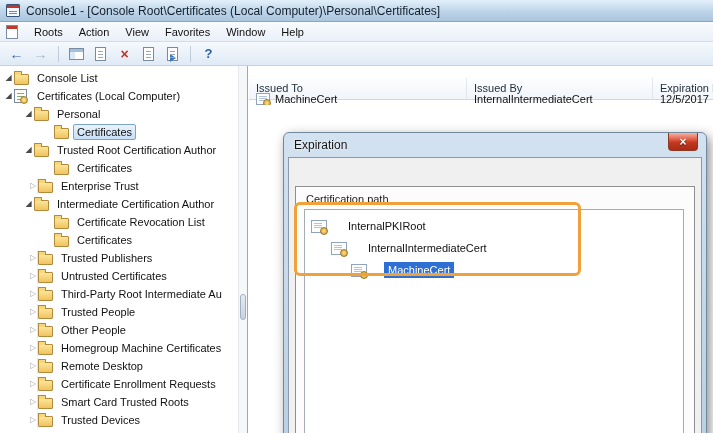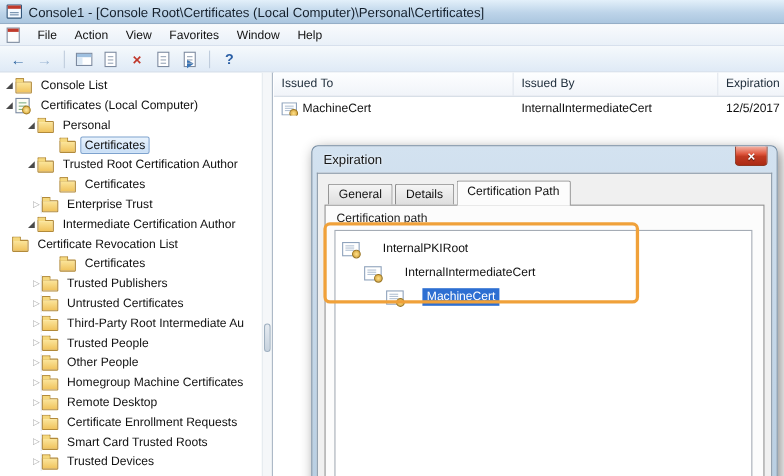--- a/index.html
+++ b/index.html
@@ -61,21 +61,21 @@
   .ico-certstore:after { content:""; position:absolute; right:-2px; bottom:-2px; width:6px; height:6px;
     border-radius:50%; background:radial-gradient(#ffe9a0,#d8a531); border:1px solid #a87f20; }
   .tlabel { padding:1px 3px; border:1px solid transparent; }
   .tlabel.sel { background:linear-gradient(#e9f3fd,#c8def6); border:1px solid #7da2ce; border-radius:2px; }
   .vscroll { position:absolute; right:0; top:0; width:9px; height:100%; background:#f5f7f9; border-left:1px solid #e6eaef; }
   .vthumb { position:absolute; left:1px; right:1px; top:228px; height:26px;
     background:linear-gradient(#e6ebf1,#c6d2de); border:1px solid #9fb0c0; border-radius:3px; }
 
   
   .list-pane { position:absolute; left:249px; top:66px; right:0; height:367px; background:#fff; }
-  .list-header { position:absolute; left:0; top:0; right:0; height:22px;
+  .list-header { position:absolute; left:0; top:12px; right:0; height:22px;
     background:linear-gradient(#fdfeff,#f1f4f9); border-bottom:1px solid #cfd7e2; display:flex; }
   .col { padding:4px 7px; border-right:1px solid #e2e7ee; overflow:hidden; white-space:nowrap; color:#22303e; }
   .col1 { width:218px; } .col2 { width:186px; } .col3 { flex:1; border-right:none; }
   .list-row { position:absolute; left:0; top:24px; right:0; height:18px; display:flex; align-items:center; }
   .cell { padding:0 7px; display:flex; align-items:center; gap:5px; overflow:hidden; white-space:nowrap; border-right:1px solid transparent; }
   .ico-cert { width:14px; height:12px; background:#fff; border:1px solid #8fa3bc; position:relative;
     display:inline-block; flex:0 0 auto; }
   .ico-cert:before { content:""; position:absolute; left:2px; top:2px; width:8px; height:1px;
     background:#b3c2d4; box-shadow:0 2px 0 #b3c2d4, 0 4px 0 #b3c2d4; }
   .ico-cert:after { content:""; position:absolute; right:-2px; bottom:-3px; width:6px; height:6px;
@@ -114,21 +114,21 @@
 </head>
 <body>
 
 <div class="titlebar">
   <span class="mmc-icon"></span>
   <span class="title-text">Console1 - [Console Root\Certificates (Local Computer)\Personal\Certificates]</span>
 </div>
 
 <div class="menubar">
   <span class="menu-doc-icon"></span>
-  <span class="menu-item">File</span>
+  <span class="menu-item">Roots</span>
   <span class="menu-item">Action</span>
   <span class="menu-item">View</span>
   <span class="menu-item">Favorites</span>
   <span class="menu-item">Window</span>
   <span class="menu-item">Help</span>
 </div>
 
 <div class="toolbar">
   <div class="tb-btn">
       <span class="arrow-glyph">←</span>
@@ -192,21 +192,21 @@
   <div class="trow" style="padding-left:23px">
     <span class="arrow col">▷</span>
     <span class="ico-folder"></span>
     <span class="tlabel">Enterprise Trust</span>
   </div>
   <div class="trow" style="padding-left:23px">
     <span class="arrow">◢</span>
     <span class="ico-folder"></span>
     <span class="tlabel">Intermediate Certification Author</span>
   </div>
-  <div class="trow" style="">
+  <div class="trow" style="padding-left:43px">
     <span class="arrow"></span>
     <span class="ico-folder"></span>
     <span class="tlabel">Certificate Revocation List</span>
   </div>
   <div class="trow" style="padding-left:43px">
     <span class="arrow"></span>
     <span class="ico-folder"></span>
     <span class="tlabel">Certificates</span>
   </div>
   <div class="trow" style="padding-left:23px">
@@ -283,25 +283,20 @@
       </div>
   </div>
 </div>
 
 <div class="dialog">
   <div class="dlg-title">Expiration</div>
   <div class="dlg-close">
     <span>×</span>
   </div>
   <div class="dlg-client">
-    <div class="tabs">
-      <div class="tab">General</div>
-      <div class="tab">Details</div>
-      <div class="tab active">Certification Path</div>
-    </div>
     <div class="tab-panel">
       <div class="section-label">Certification path</div>
       <div class="path-box">
         <div class="prow" style="padding-left:6px">
           <span class="ico-cert big"></span>
           <span class="plabel">InternalPKIRoot</span>
         </div>
         <div class="prow" style="padding-left:26px">
           <span class="ico-cert big"></span>
           <span class="plabel">InternalIntermediateCert</span>

